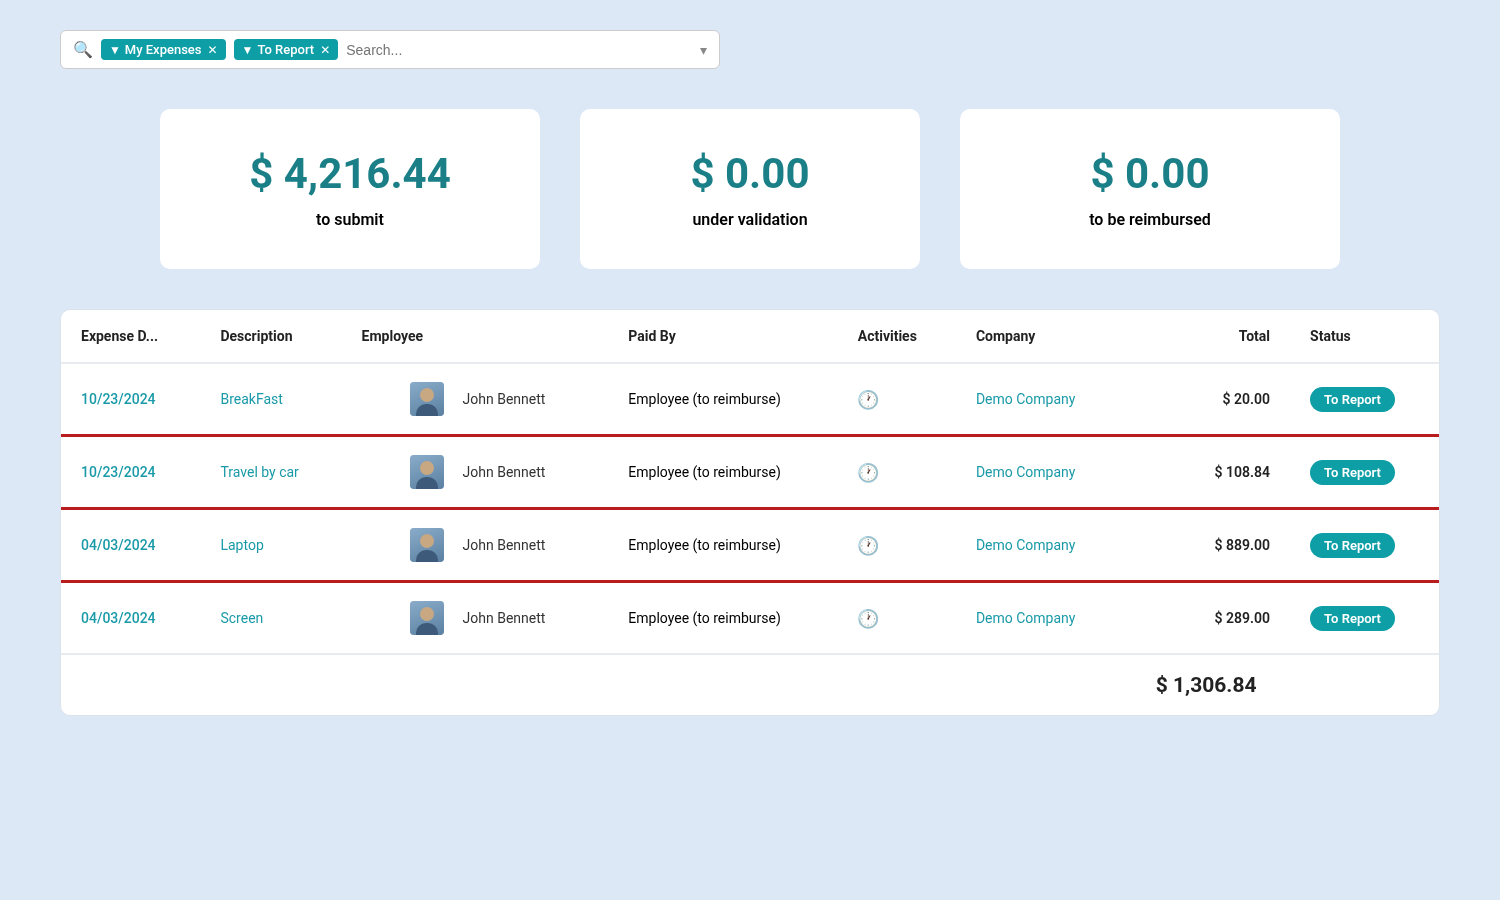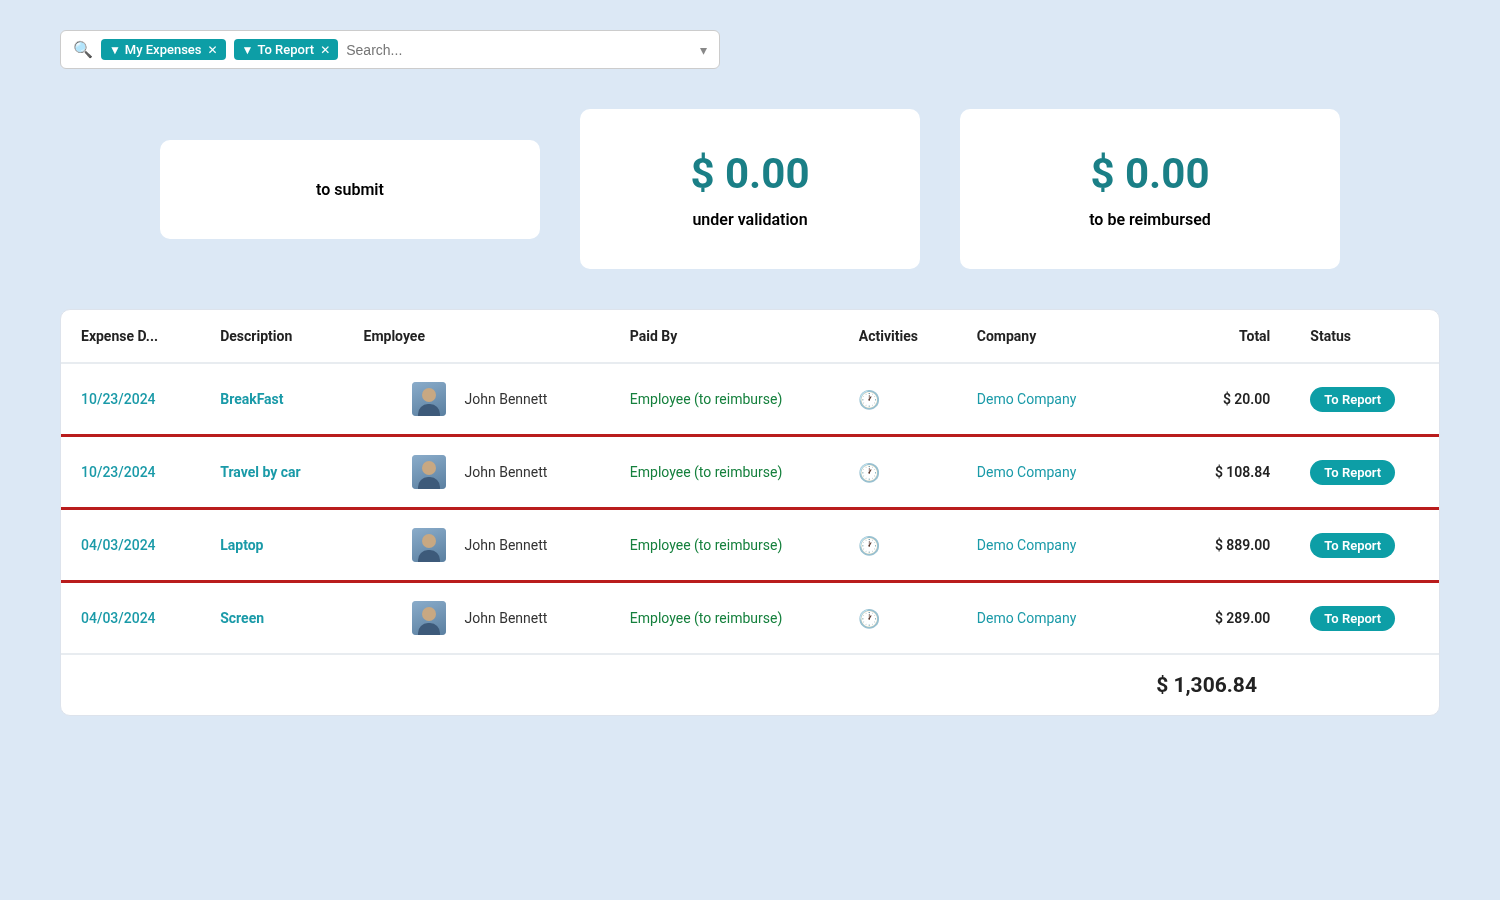--- a/index.html
+++ b/index.html
@@ -127,21 +127,21 @@
       font-size: 14px;
       color: #333;
       vertical-align: middle;
     }
     .date-cell {
       color: #1a9aa8;
       font-weight: 500;
     }
     .desc-cell {
       color: #1a9aa8;
-      font-weight: 700;
+      font-weight: 400;
     }
     .employee-cell {
       display: flex;
       align-items: center;
       gap: 19px;
       margin-left: 48px;
     }
     .avatar {
       width: 34px;
       height: 34px;
@@ -170,21 +170,21 @@
       background: #c8a882;
       margin-bottom: 2px;
     }
     .avatar-body {
       width: 22px;
       height: 12px;
       border-radius: 10px 10px 0 0;
       background: #3d5a7a;
     }
     .paid-by-cell {
-      color: #15803d;
+      color: #000000;
     }
     .activity-icon {
       font-size: 18px;
       color: #555;
     }
     .company-cell {
       color: #1a9aa8;
     }
     .total-cell {
       text-align: right;
@@ -227,20 +227,21 @@
     <span>To Report</span>
     <span class="close">✕</span>
   </div>
 
   <input class="search-input" type="text" placeholder="Search..." style="">
   <span class="dropdown-arrow">▾</span>
 </div>
 
 <div class="summary-row">
   <div class="summary-card">
+    <div class="summary-amount">$ 4,216.44</div>
     <div class="summary-label">to submit</div>
   </div>
 
   <div class="summary-card center">
     <div class="summary-amount">$ 0.00</div>
     <div class="summary-label">under validation</div>
   </div>
 
   <div class="summary-card">
     <div class="summary-amount">$ 0.00</div>

